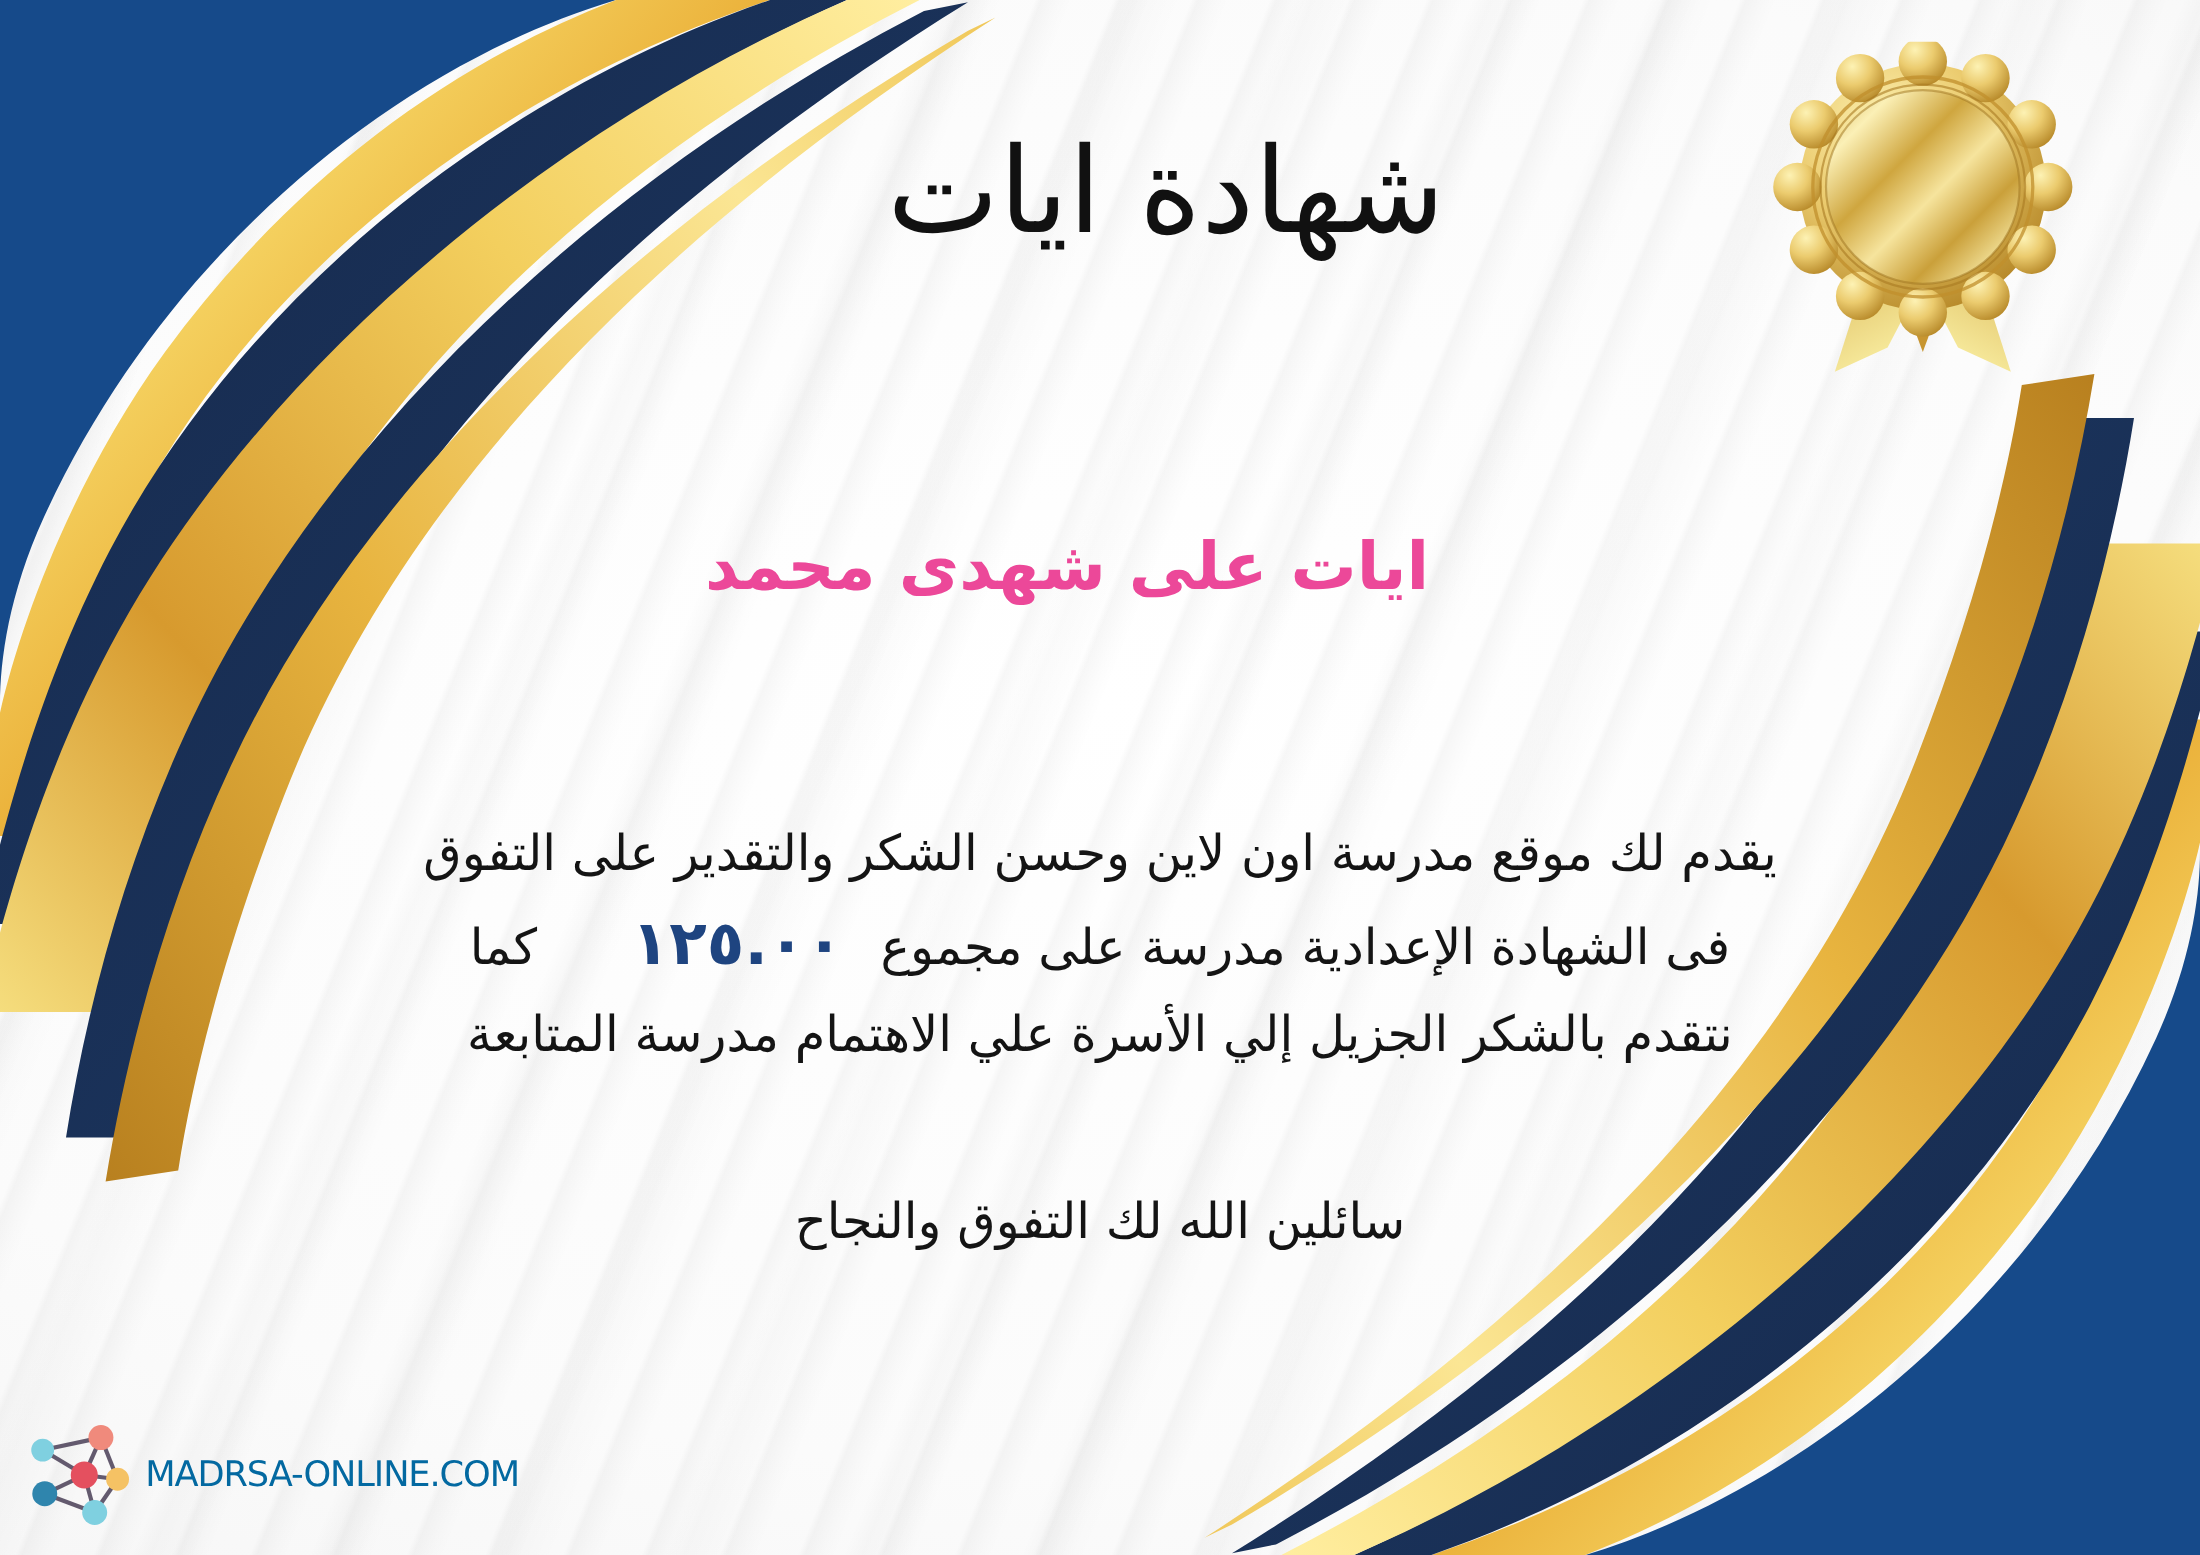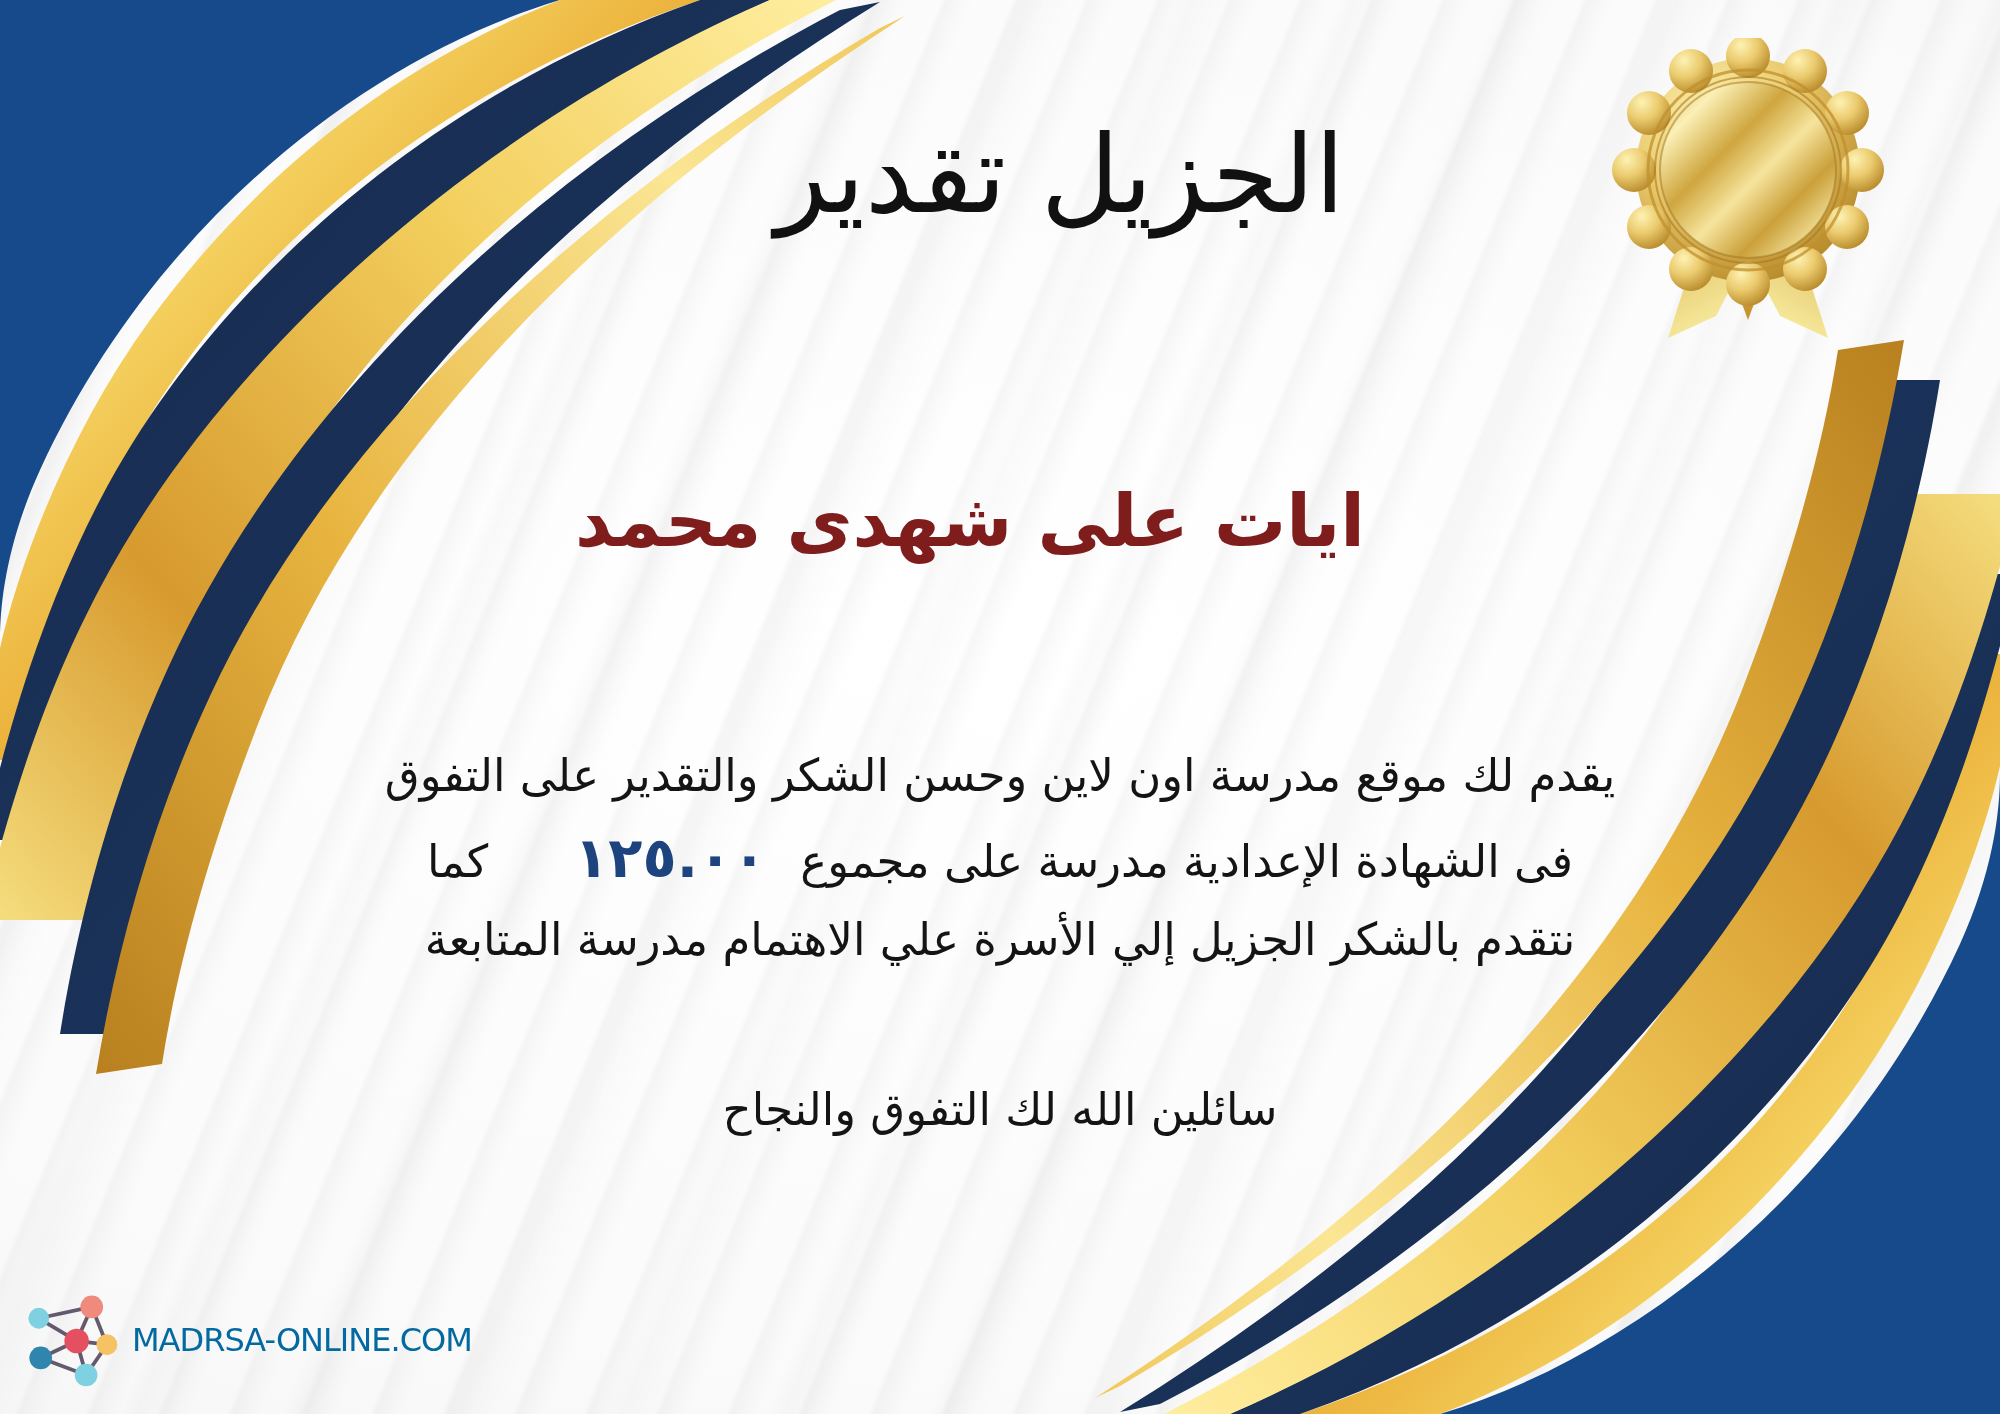--- a/index.html
+++ b/index.html
@@ -60,24 +60,24 @@
     font-weight:400;
     color:#111111;
     letter-spacing:-1px;
     padding-left:120px;
   }
 
   .student-name{
     position:absolute;
     top:482px;left:0;right:0;
     text-align:center;
-    font-size:72px;
+    font-size:60px;
     line-height:1.1;
     font-weight:700;
-    color:#7f1d1d;
+    color:#ec4899;
     padding-right:60px;
   }
 
   .body-block{
     position:absolute;
     top:740px;
     left:60px;right:60px;
     text-align:center;
     color:#141414;
     font-size:45px;
@@ -252,21 +252,21 @@
     </g>
 
     <circle cx="140" cy="132" r="100" fill="none" stroke="#c08f2c" stroke-width="3" opacity="0.75"></circle>
     <circle cx="140" cy="132" r="93" fill="none" stroke="#a87a22" stroke-width="2" opacity="0.6"></circle>
     <circle cx="140" cy="132" r="88" fill="url(#mFace)"></circle>
     <circle cx="140" cy="132" r="88" fill="none" stroke="#9d7420" stroke-width="2" opacity="0.5"></circle>
   </svg>
 
   <div class="content">
 
-    <div class="cert-title">الجزيل تقدير</div>
+    <div class="cert-title">شهادة ايات</div>
 
     <div class="student-name">ايات على شهدى محمد</div>
 
     <div class="body-block">
       <div class="body-line">يقدم لك موقع مدرسة اون لاين وحسن الشكر  والتقدير على التفوق</div>
 
       <div class="body-line">
         <span>فى الشهادة الإعدادية مدرسة على مجموع</span><span class="score">١٢٥.٠٠</span><span class="gap"></span><span>كما</span>
       </div>
 

